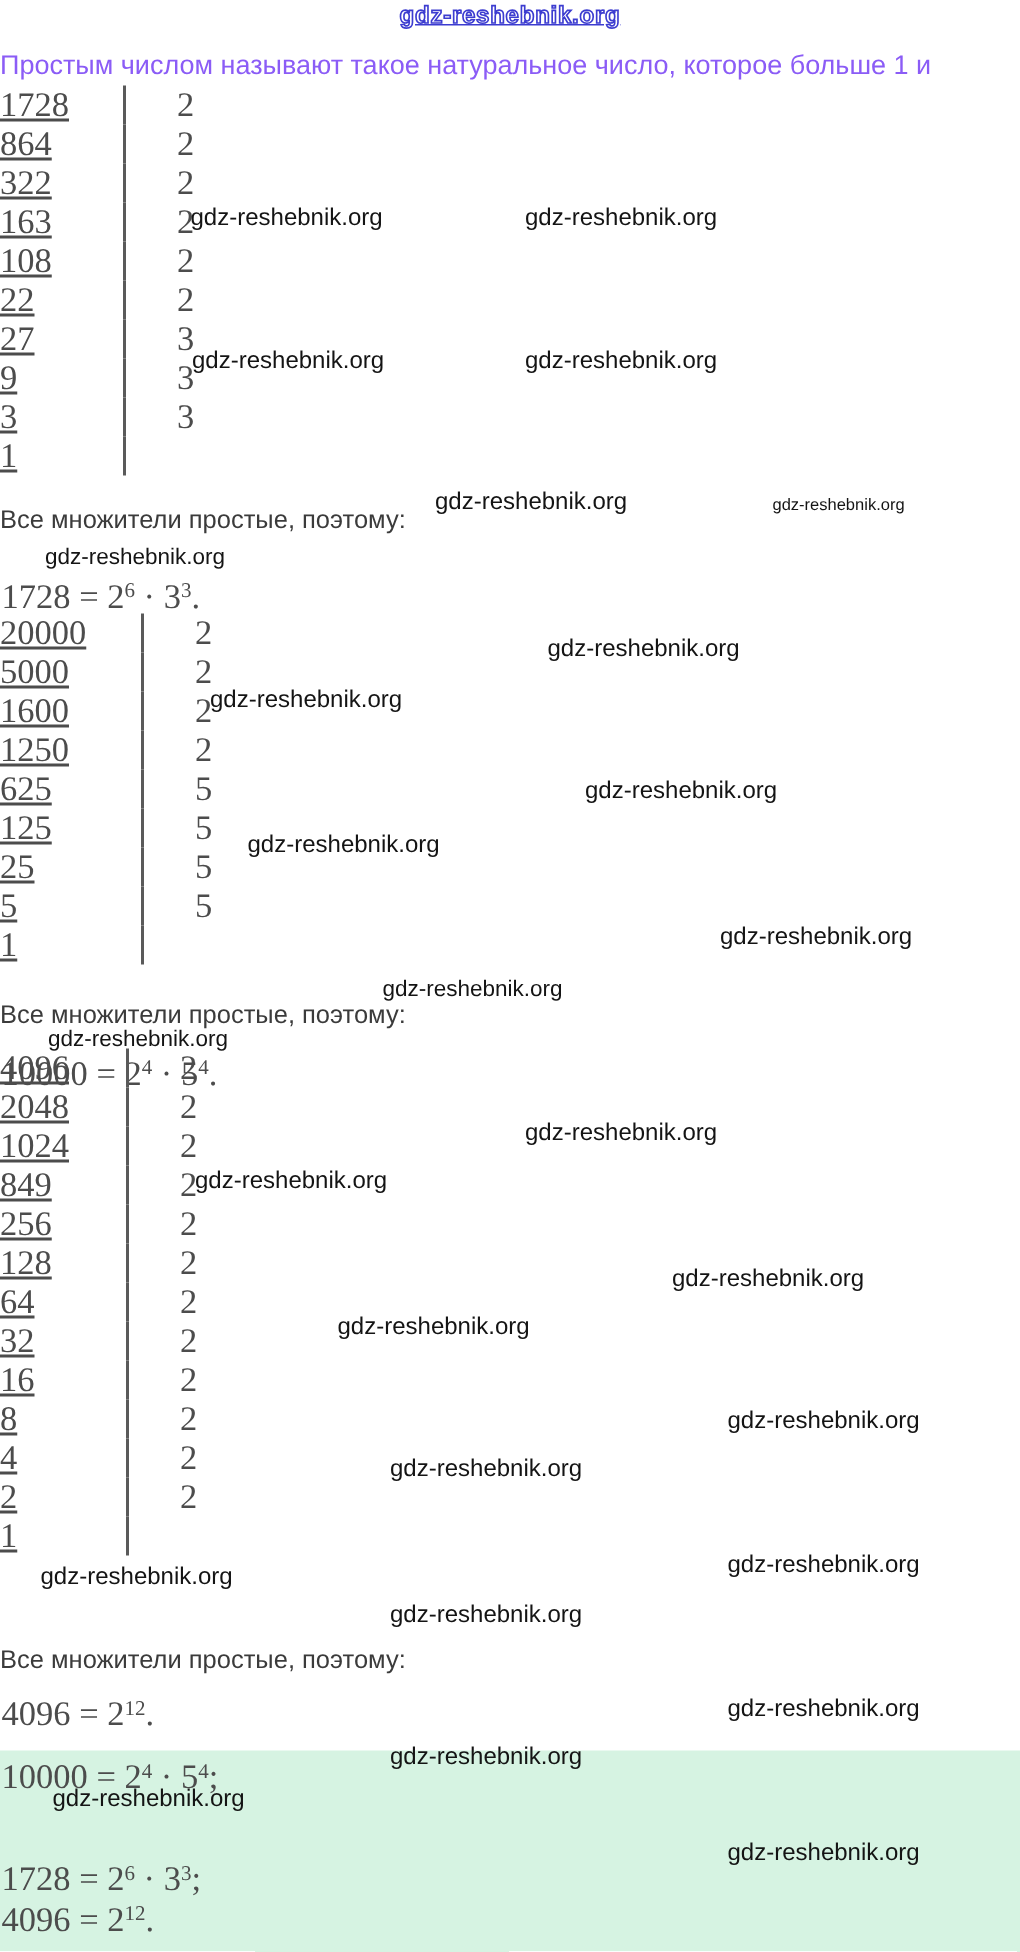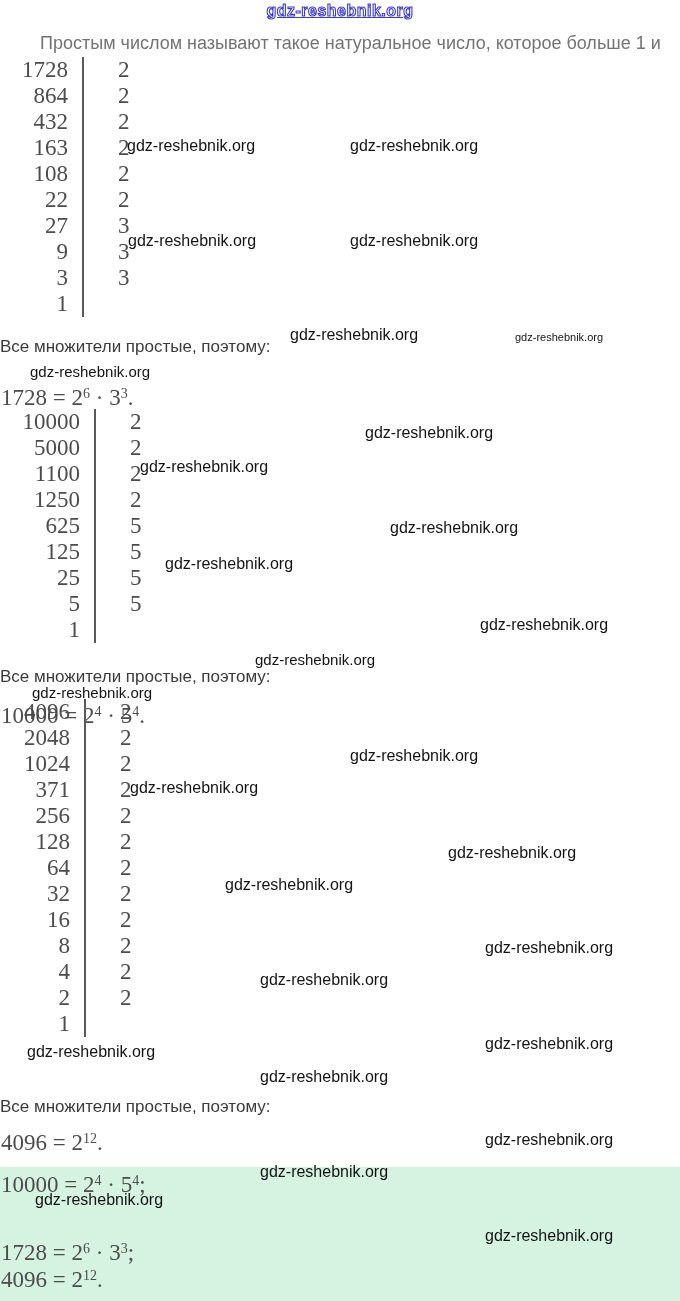--- a/index.html
+++ b/index.html
@@ -8,30 +8,29 @@
     overflow:hidden;font-family:"Liberation Sans",sans-serif;
   }
   .site-link{
     position:absolute;top:2px;left:0;width:100%;text-align:center;
     font-size:16px;font-weight:bold;letter-spacing:.5px;
     color:#ffffff;-webkit-text-stroke:1.1px #3c3cd0;
     text-decoration:underline;text-decoration-color:#3c3cd0;
     cursor:pointer;display:block;
   }
   .intro{
-    position:absolute;top:33px;left:0;margin:0;font-size:18px;line-height:20px;color:#737373;
+    position:absolute;top:33px;left:0;margin:0;font-size:18px;line-height:20px;color:#8b5cf6;
     white-space:nowrap;
-    padding-left:40px;
   }
   .note{
     position:absolute;left:0;margin:0;font-size:17px;line-height:19px;color:#3b3b3b;white-space:nowrap;
   }
   .ftable{position:absolute;left:0;color:#4c4c4c;font-family:"Liberation Serif",serif;}
   .trow{display:flex;height:26px;line-height:26px;font-size:23px;}
-  .tnum{width:var(--colw,82px);text-align:right;padding-right:14px;box-sizing:border-box;}
+  .tnum{width:var(--colw,82px);padding-right:14px;box-sizing:border-box;text-decoration:underline;}
   .tdiv{border-left:2px solid #5a5a5a;padding-left:34px;}
   .formula{
     position:absolute;left:1px;margin:0;font-family:"Liberation Serif",serif;
     font-size:23px;line-height:24px;color:#4c4c4c;white-space:nowrap;
   }
   .formula sup{font-size:14px;line-height:0;vertical-align:7px;}
   .answer-box{position:absolute;left:0;top:1167px;width:680px;height:134px;background:#d6f3e2;}
   .wm{
     position:absolute;color:#141414;white-space:nowrap;
     font-family:"Liberation Sans",sans-serif;font-weight:500;
@@ -49,21 +48,21 @@
   <div class="ftable" style="top:57px;--colw:82px">
       <div class="trow">
         <span class="tnum">1728</span>
         <span class="tdiv">2</span>
       </div>
       <div class="trow">
         <span class="tnum">864</span>
         <span class="tdiv">2</span>
       </div>
       <div class="trow">
-        <span class="tnum">432</span>
+        <span class="tnum">322</span>
         <span class="tdiv">2</span>
       </div>
       <div class="trow">
         <span class="tnum">163</span>
         <span class="tdiv">2</span>
       </div>
       <div class="trow">
         <span class="tnum">108</span>
         <span class="tdiv">2</span>
       </div>
@@ -86,29 +85,29 @@
       <div class="trow">
         <span class="tnum">1</span>
         <span class="tdiv"></span>
       </div>
     </div>
   <p class="note" style="top:337px">Все множители простые, поэтому:</p>
   <p class="formula" style="top:386px">1728 = 2<sup>6</sup> · 3<sup>3</sup>.</p>
 
   <div class="ftable" style="top:409px;--colw:94px">
       <div class="trow">
-        <span class="tnum">10000</span>
+        <span class="tnum">20000</span>
         <span class="tdiv">2</span>
       </div>
       <div class="trow">
         <span class="tnum">5000</span>
         <span class="tdiv">2</span>
       </div>
       <div class="trow">
-        <span class="tnum">1100</span>
+        <span class="tnum">1600</span>
         <span class="tdiv">2</span>
       </div>
       <div class="trow">
         <span class="tnum">1250</span>
         <span class="tdiv">2</span>
       </div>
       <div class="trow">
         <span class="tnum">625</span>
         <span class="tdiv">5</span>
       </div>
@@ -139,21 +138,21 @@
       </div>
       <div class="trow">
         <span class="tnum">2048</span>
         <span class="tdiv">2</span>
       </div>
       <div class="trow">
         <span class="tnum">1024</span>
         <span class="tdiv">2</span>
       </div>
       <div class="trow">
-        <span class="tnum">371</span>
+        <span class="tnum">849</span>
         <span class="tdiv">2</span>
       </div>
       <div class="trow">
         <span class="tnum">256</span>
         <span class="tdiv">2</span>
       </div>
       <div class="trow">
         <span class="tnum">128</span>
         <span class="tdiv">2</span>
       </div>

